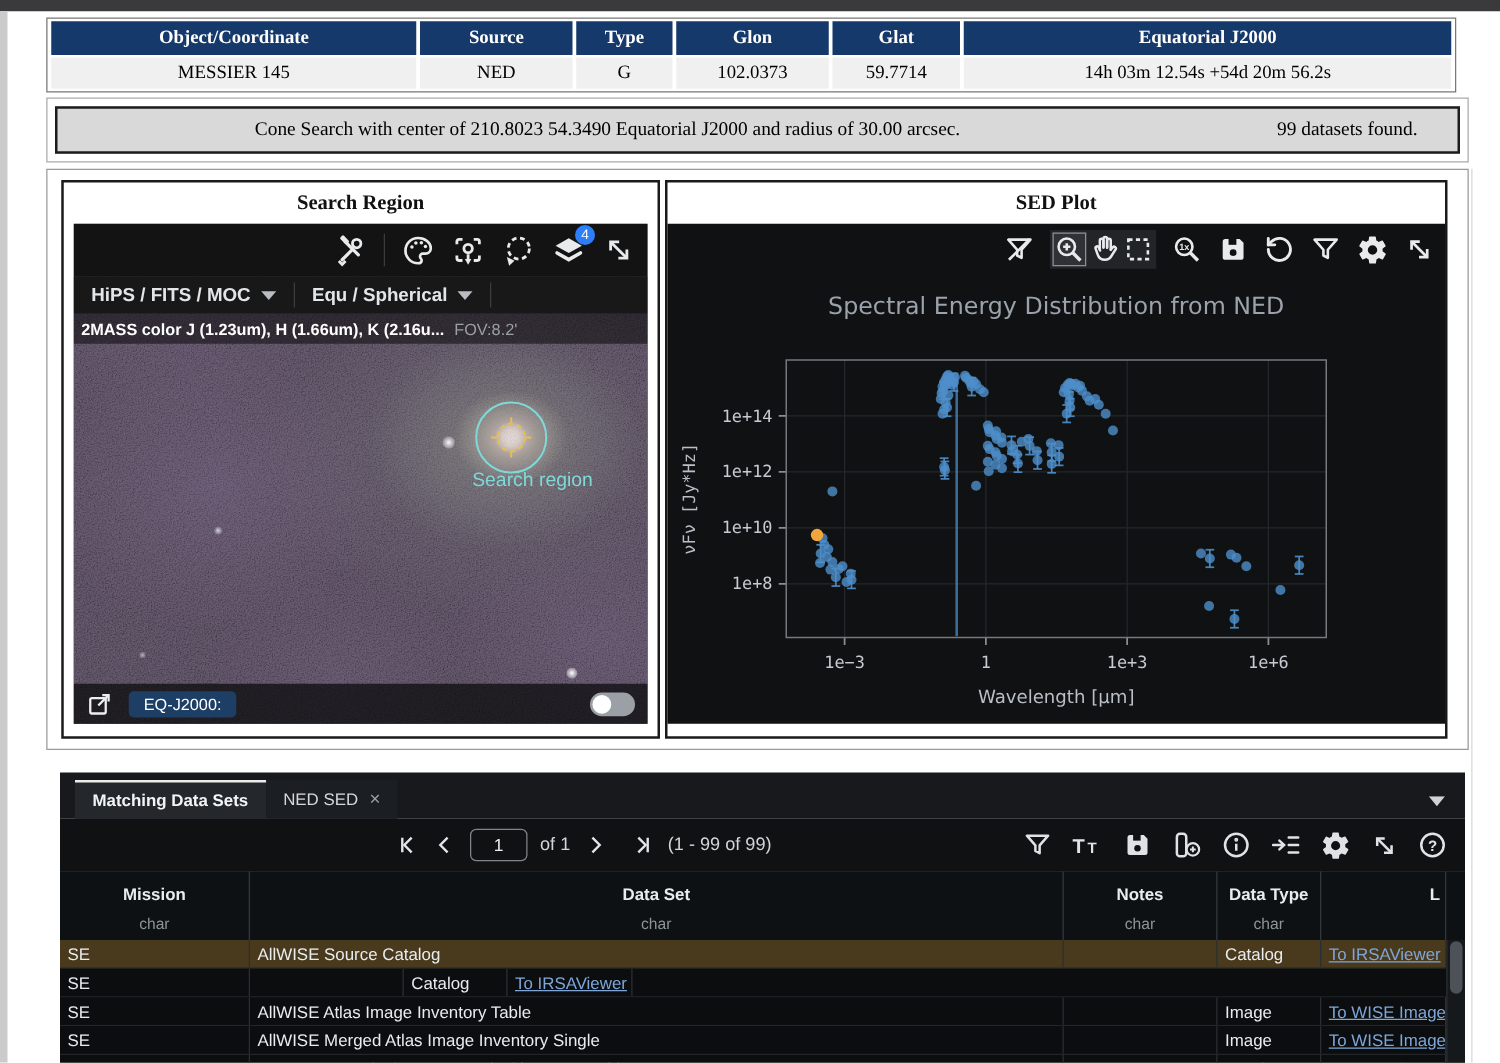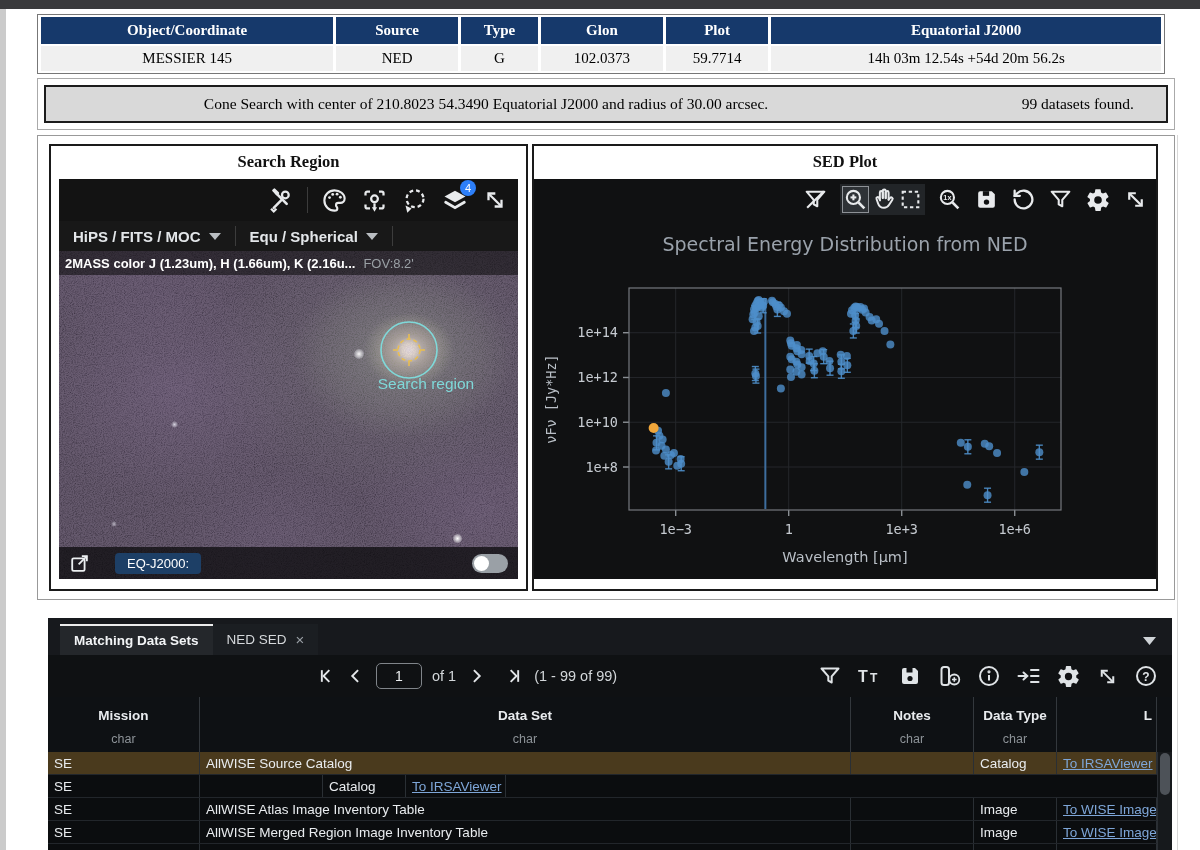--- a/index.html
+++ b/index.html
@@ -57,21 +57,21 @@
       radial-gradient(ellipse 170px 130px at 420px 290px,rgba(86,64,102,.30),transparent 70%),
       radial-gradient(ellipse 140px 110px at 210px 320px,rgba(70,54,88,.26),transparent 72%)}
   #noise{position:absolute;left:0;top:0;width:100%;height:100%;opacity:.5}
   .star{position:absolute;border-radius:50%}
   #imglabel-bar{position:absolute;left:0;top:72px;width:100%;height:24px;
     background:rgba(10,10,10,.55);display:flex;align-items:center;z-index:4;
     font-size:13px;font-weight:bold;color:#fff;padding-left:6px;gap:8px}
   #imglabel-fov{color:#9aa0a5;font-weight:normal}
   #region-overlay{position:absolute;left:0;top:0;z-index:3}
   #viewer-footer{position:absolute;left:0;bottom:0;width:100%;height:32px;
-    background:rgba(8,8,10,.72);display:flex;align-items:center;z-index:6;padding:0 10px;gap:24px}
+    background:rgba(8,8,10,.72);display:flex;align-items:center;z-index:6;padding:0 10px;gap:12px}
   #readout-pill{background:#1d3f66;color:#fff;font-size:13px;padding:3px 12px;border-radius:4px}
   #toggle{margin-left:auto;width:36px;height:19px;border-radius:10px;background:#9aa0a6;
     position:relative;cursor:pointer}
   #toggle .knob{position:absolute;left:2px;top:2px;width:15px;height:15px;border-radius:50%;background:#fff}
 
   
   #sed-area{left:0px;top:33px;width:622px;height:400px;background:#101112;overflow:hidden}
   #sed-toolbar{position:absolute;right:8px;top:5px;display:flex;align-items:center;gap:12px;z-index:5}
   .tool-group{display:flex;align-items:center;background:#222528;padding:2px;gap:2px}
   .tool-selected{border:1px solid #8d9196;background:#2e3236}
@@ -109,21 +109,21 @@
 <div class="abs" id="leftstrip"></div>
 <div class="abs" id="rightline"></div>
 
 <table class="abs" id="target-table">
   <thead>
     <tr>
       <th style="width:288px">Object/Coordinate</th>
       <th style="width:120px">Source</th>
       <th style="width:76px">Type</th>
       <th style="width:120px">Glon</th>
-      <th style="width:101px">Plot</th>
+      <th style="width:101px">Glat</th>
       <th style="width:384px">Equatorial J2000</th>
     </tr>
   </thead>
   <tbody>
     <tr>
       <td>MESSIER 145</td>
       <td>NED</td>
       <td>G</td>
       <td>102.0373</td>
       <td>59.7714</td>
@@ -703,21 +703,21 @@
         <div class="rt-cell" style="width: 152px;">SE</div>
         <div class="rt-cell" style="width: 651px;">AllWISE Atlas Image Inventory Table</div>
         <div class="rt-cell" style="width: 123px;"></div>
         <div class="rt-cell" style="width: 83px;">Image</div>
         <div class="rt-cell" style="width: 100px;">
           <span class="rt-link">To WISE Image</span>
         </div>
       </div>
       <div class="rt-row" style="background: rgb(11, 13, 15);">
         <div class="rt-cell" style="width: 152px;">SE</div>
-        <div class="rt-cell" style="width: 651px;">AllWISE Merged Region Image Inventory Table</div>
+        <div class="rt-cell" style="width: 651px;">AllWISE Merged Atlas Image Inventory Single</div>
         <div class="rt-cell" style="width: 123px;"></div>
         <div class="rt-cell" style="width: 83px;">Image</div>
         <div class="rt-cell" style="width: 100px;">
           <span class="rt-link">To WISE Image</span>
         </div>
       </div>
       <div class="rt-row" style="background: rgb(11, 13, 15);">
         <div class="rt-cell" style="width: 152px;">SE</div>
         <div class="rt-cell" style="width: 651px;">NEOWISE-R Single Exposure (L1b) Source Table</div>
         <div class="rt-cell" style="width: 123px;"></div>

